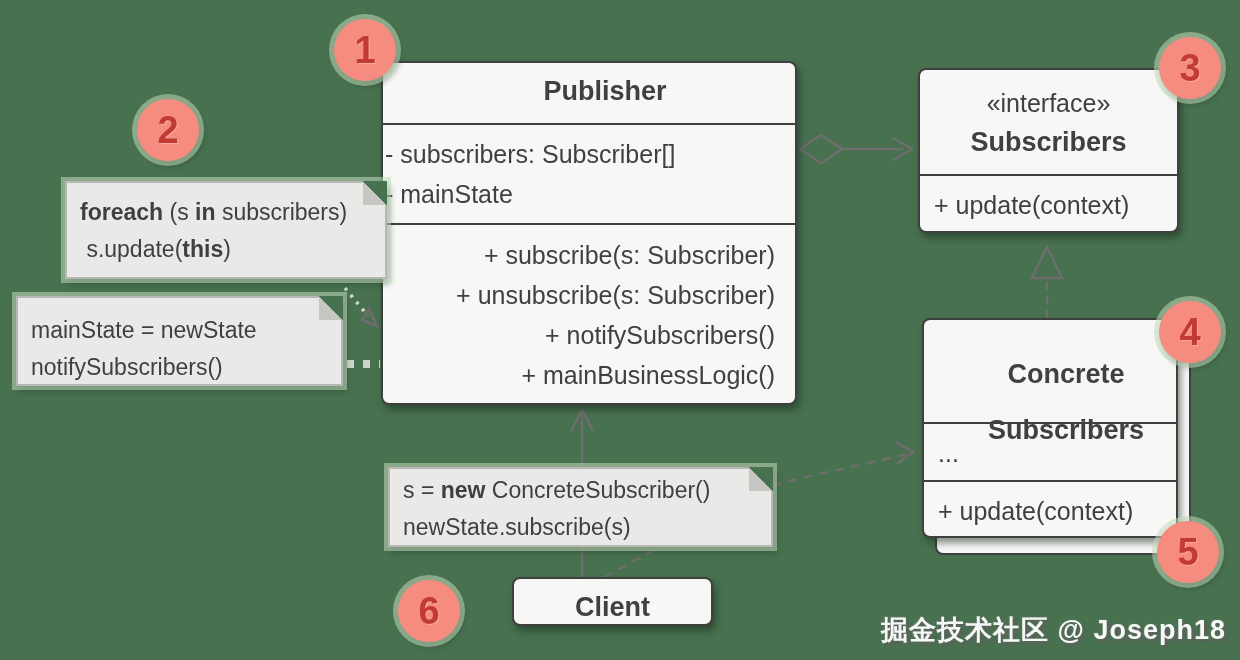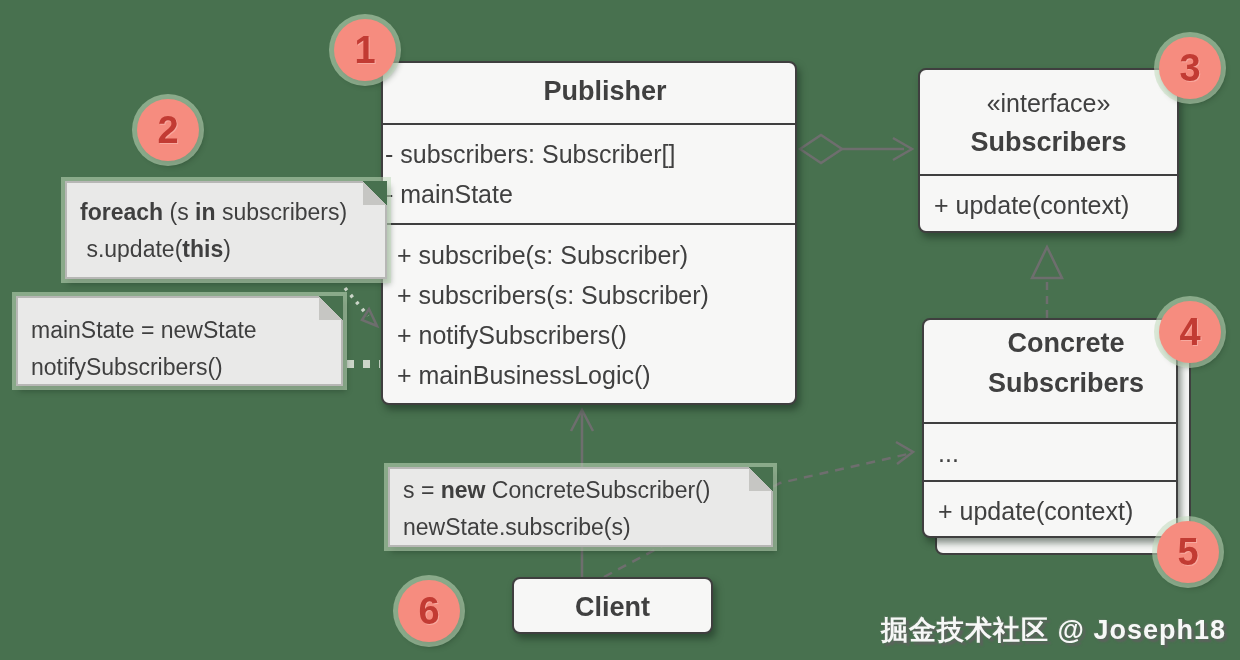--- a/index.html
+++ b/index.html
@@ -17,36 +17,36 @@
   .cls { position:absolute; z-index:2; background:#f7f7f6; border:2.5px solid #3f3f3f;
          border-radius:8px; color:#404040; box-shadow:3px 5px 7px rgba(22,42,27,.5); }
   .cls .comp { border-top:2.5px solid #3f3f3f; }
   .cls .comp:first-child { border-top:none; }
   .cls-title { font-weight:bold; font-size:27px; text-align:center;margin-left:32px; }
   .memberline { font-size:25px; line-height:40px; white-space:nowrap; }
 
   .publisher { left:381px; top:61px; width:416px; height:344px; }
   .publisher .t { height:60px; line-height:57px; }
   .publisher .a { height:100px; padding:9px 10px 0 2px; }
-  .publisher .m { padding:10px 20px 0 14px; }
+  .publisher .m { padding:10px 20px 0 14px;text-align:right; }
 
   .iface { left:918px; top:68px; width:261px; height:165px; }
   .iface .t { height:104px; text-align:center; padding-top:14px; }
   .iface .stereo { font-size:25px; line-height:38px; }
   .iface .nm { font-weight:bold; font-size:27px; line-height:40px; }
   .iface .m { padding:9px 0 0 14px; }
 
   .concrete { left:922px; top:318px; width:256px; height:220px; }
   .concrete-back { position:absolute; left:935px; top:335px; width:256px; height:220px;
                    background:#f7f7f6; border:2.5px solid #3f3f3f; border-radius:8px; z-index:2; }
-  .concrete .t { height:102px; padding-top:3px; line-height:40px; }
+  .concrete .t { height:102px; padding-top:26px; line-height:56px; }
   .concrete .a { height:58px; padding:9px 0 0 14px; }
   .concrete .m { padding:9px 0 0 14px; }
 
-  .client { left:480px; top:577px; width:201px; height:57px; line-height:57px; z-index:3; }
+  .client { left:480px; top:577px; width:201px; height:49px; line-height:57px; z-index:3; }
 
   .note { position:absolute; z-index:3; background:#e9e9e8; border:2px solid #b7b7b5;
           color:#3f3f3f; font-size:23px; line-height:37px;
           box-shadow:0 0 0 4px rgba(193,219,188,.55), 3px 5px 6px rgba(22,42,27,.4); }
   .note-line { white-space:nowrap; }
   .dogear { position:absolute; top:-2px; right:-2px; width:24px; height:24px;
             background:linear-gradient(to bottom left, #48714F 50%, #c6c6c3 50.5%); }
   .note1 { left:18px;  top:181px; width:322px; height:98px;  padding:11px 12px 0 13px;margin-left:47px; }
   .note2 { left:16px;  top:296px; width:327px; height:90px; padding:14px 12px 0 13px; }
   .note3 { left:388px; top:467px; width:385px; height:80px;  padding:3px 12px 12px 13px; }
@@ -101,21 +101,21 @@
   </svg>
 
   <div class="cls publisher">
     <div class="comp t cls-title">Publisher</div>
     <div class="comp a">
         <div class="memberline">- subscribers: Subscriber[]</div>
         <div class="memberline">- mainState</div>
       </div>
     <div class="comp m">
         <div class="memberline">+ subscribe(s: Subscriber)</div>
-        <div class="memberline">+ subscribers(s: Subscriber)</div>
+        <div class="memberline">+ unsubscribe(s: Subscriber)</div>
         <div class="memberline">+ notifySubscribers()</div>
         <div class="memberline">+ mainBusinessLogic()</div>
       </div>
   </div>
 
   <div class="cls iface">
     <div class="comp t">
       <div class="stereo">«interface»</div>
       <div class="nm">Subscribers</div>
     </div>

